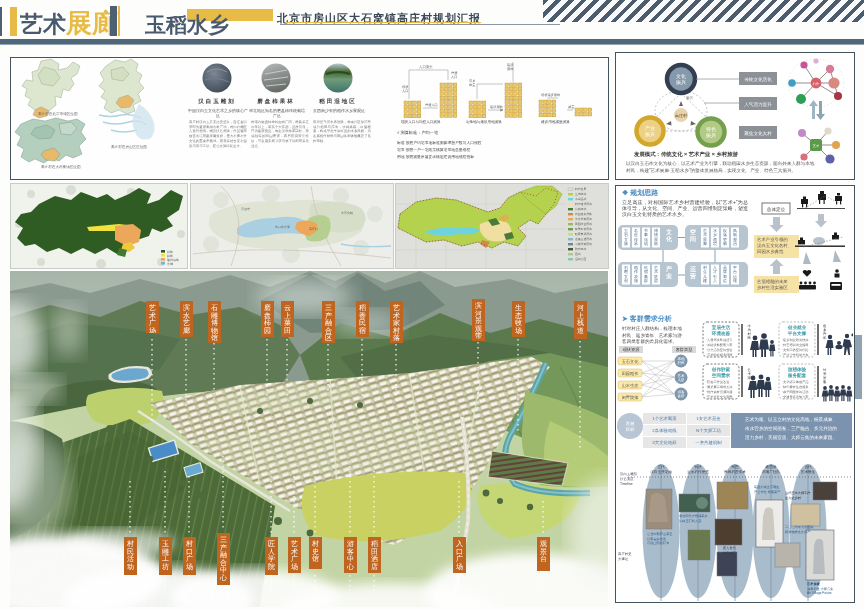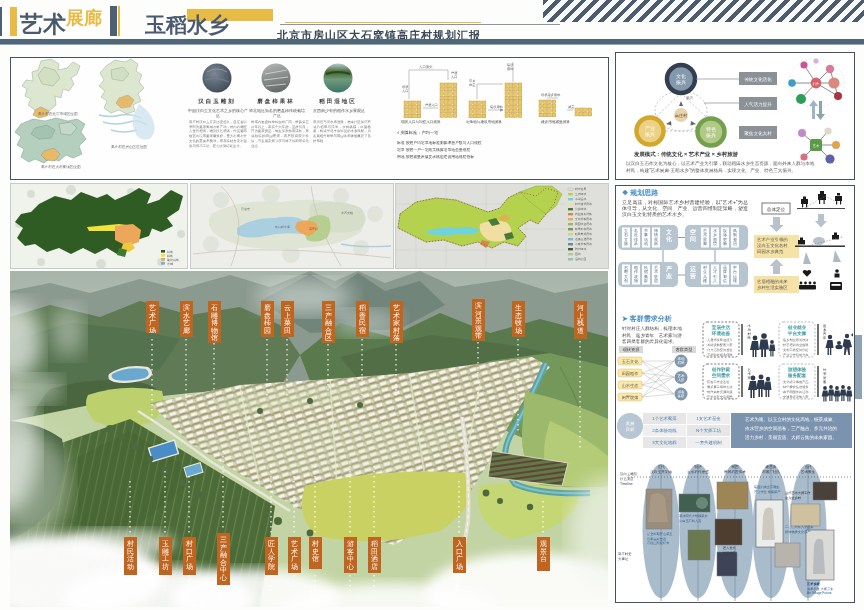--- a/index.html
+++ b/index.html
@@ -12,30 +12,30 @@
 </style>
 </head>
 <body>
 
 <div class="abs" style="left:0;top:7px;width:2px;height:29px;background:#4e6173;"></div>
 
 <div class="abs" style="left:10px;top:7px;width:7px;height:29px;background:#e7bb45;"></div>
 
 <div class="abs" style="left:20px;top:9px;width:90px;height:28px;font-family:'Liberation Serif',serif;font-weight:bold;font-size:23px;color:#4a5a6e;">艺术</div>
 
-<div class="abs" style="left:66px;top:6px;width:90px;height:28px;font-family:'Liberation Serif',serif;font-weight:bold;font-size:18px;color:#e7bb45;">展廊</div>
+<div class="abs" style="left:66px;top:6px;width:90px;height:28px;font-family:'Liberation Serif',serif;font-weight:bold;font-size:26px;color:#e7bb45;">展廊</div>
 
 <div class="abs" style="left:110px;top:6px;width:7px;height:30px;background:#4e6173;"></div>
 <div class="abs" style="left:118px;top:6px;width:1.5px;height:30px;background:#e7bb45;"></div>
 
 <div class="abs" style="left:187px;top:9px;width:86px;height:12px;background:#e7bb45;"></div>
 
 <div class="abs" style="left:122px;top:11px;width:130px;height:26px;font-family:'Liberation Serif',serif;font-weight:bold;font-size:21px;color:#4a5a6e;text-align:center;">玉稻水乡</div>
 
-<div class="abs" style="left:277px;top:11px;width:260px;height:12px;font-family:Liberation Serif, serif;font-weight:bold;font-size:11px;color:#3c4858;letter-spacing:1px;margin-top:17px;">北京市房山区大石窝镇高庄村规划汇报</div>
+<div class="abs" style="left:277px;top:11px;width:260px;height:12px;font-family:Liberation Serif, serif;font-weight:bold;font-size:11px;color:#3c4858;letter-spacing:1px;">北京市房山区大石窝镇高庄村规划汇报</div>
 <div class="abs" style="left:285px;top:21.5px;width:196px;height:1.5px;background:#e7bb45;"></div>
 <div class="abs" style="left:280px;top:23.5px;width:280px;height:1px;background:#8a97a3;"></div>
 
 <div class="abs" style="left:543px;top:0;width:321px;height:22px;background:repeating-linear-gradient(135deg,#4c5c6c 0 4px,#f8fafc 4px 9px);"></div>
 
 <div class="abs" style="left:0;top:39px;width:864px;height:4.5px;background:#4f6779;"></div>
 <div class="abs" style="left:0;top:43.5px;width:864px;height:1.5px;background:#93a6b2;"></div>
 
 <div class="abs" style="left:10px;top:57px;width:597px;height:121px;border:1.6px solid #44545f;background:#fefefe;overflow:hidden;">
 <svg width="597" height="121" viewBox="0 0 597 121">

